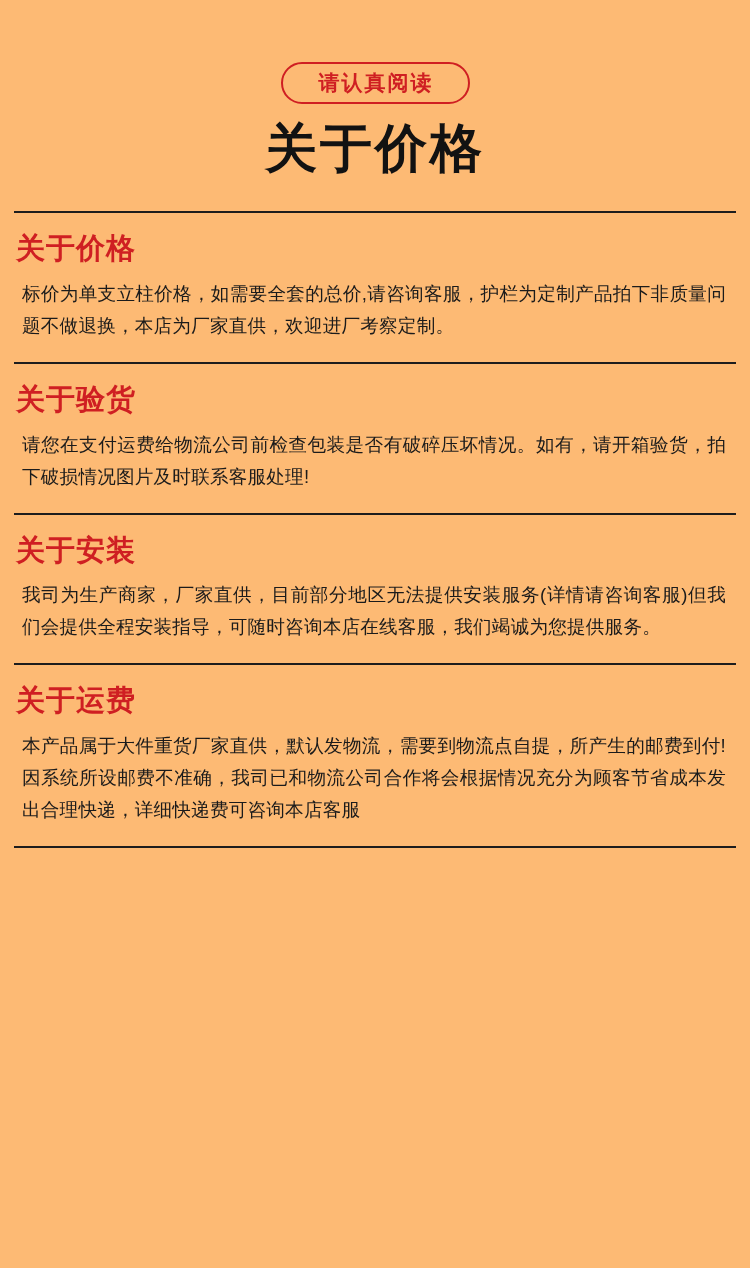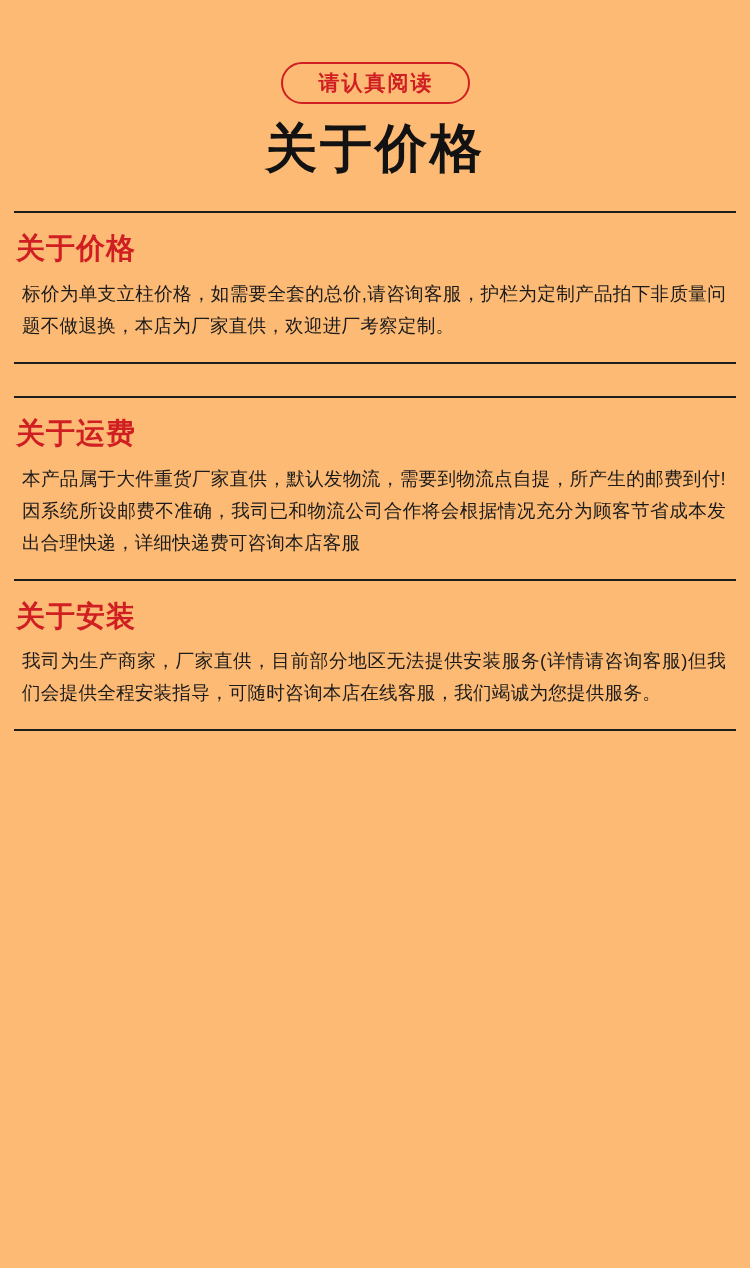--- a/index.html
+++ b/index.html
@@ -83,30 +83,32 @@
   </div>
 
   <div class="sections">
 
     <div class="section">
       <h2 class="section-title">关于价格</h2>
       <p class="section-body">标价为单支立柱价格，如需要全套的总价,请咨询客服，护栏为定制产品拍下非质量问题不做退换，本店为厂家直供，欢迎进厂考察定制。</p>
     </div>
 
     <div class="section">
+      <h2 class="section-title">关于验货</h2>
+      <p class="section-body">请您在支付运费给物流公司前检查包装是否有破碎压坏情况。如有，请开箱验货，拍下破损情况图片及时联系客服处理!</p>
+    </div>
+
+    <div class="section">
+      <h2 class="section-title">关于安装</h2>
+      <p class="section-body">我司为生产商家，厂家直供，目前部分地区无法提供安装服务(详情请咨询客服)但我们会提供全程安装指导，可随时咨询本店在线客服，我们竭诚为您提供服务。</p>
     </div>
 
     <div class="section">
       <h2 class="section-title">关于运费</h2>
       <p class="section-body">本产品属于大件重货厂家直供，默认发物流，需要到物流点自提，所产生的邮费到付!因系统所设邮费不准确，我司已和物流公司合作将会根据情况充分为顾客节省成本发出合理快递，详细快递费可咨询本店客服</p>
-    </div>
-
-    <div class="section">
-      <h2 class="section-title">关于安装</h2>
-      <p class="section-body">我司为生产商家，厂家直供，目前部分地区无法提供安装服务(详情请咨询客服)但我们会提供全程安装指导，可随时咨询本店在线客服，我们竭诚为您提供服务。</p>
     </div>
 
     <div class="section">
     </div>
 
   </div>
 
 </div>
 
 </body></html>

